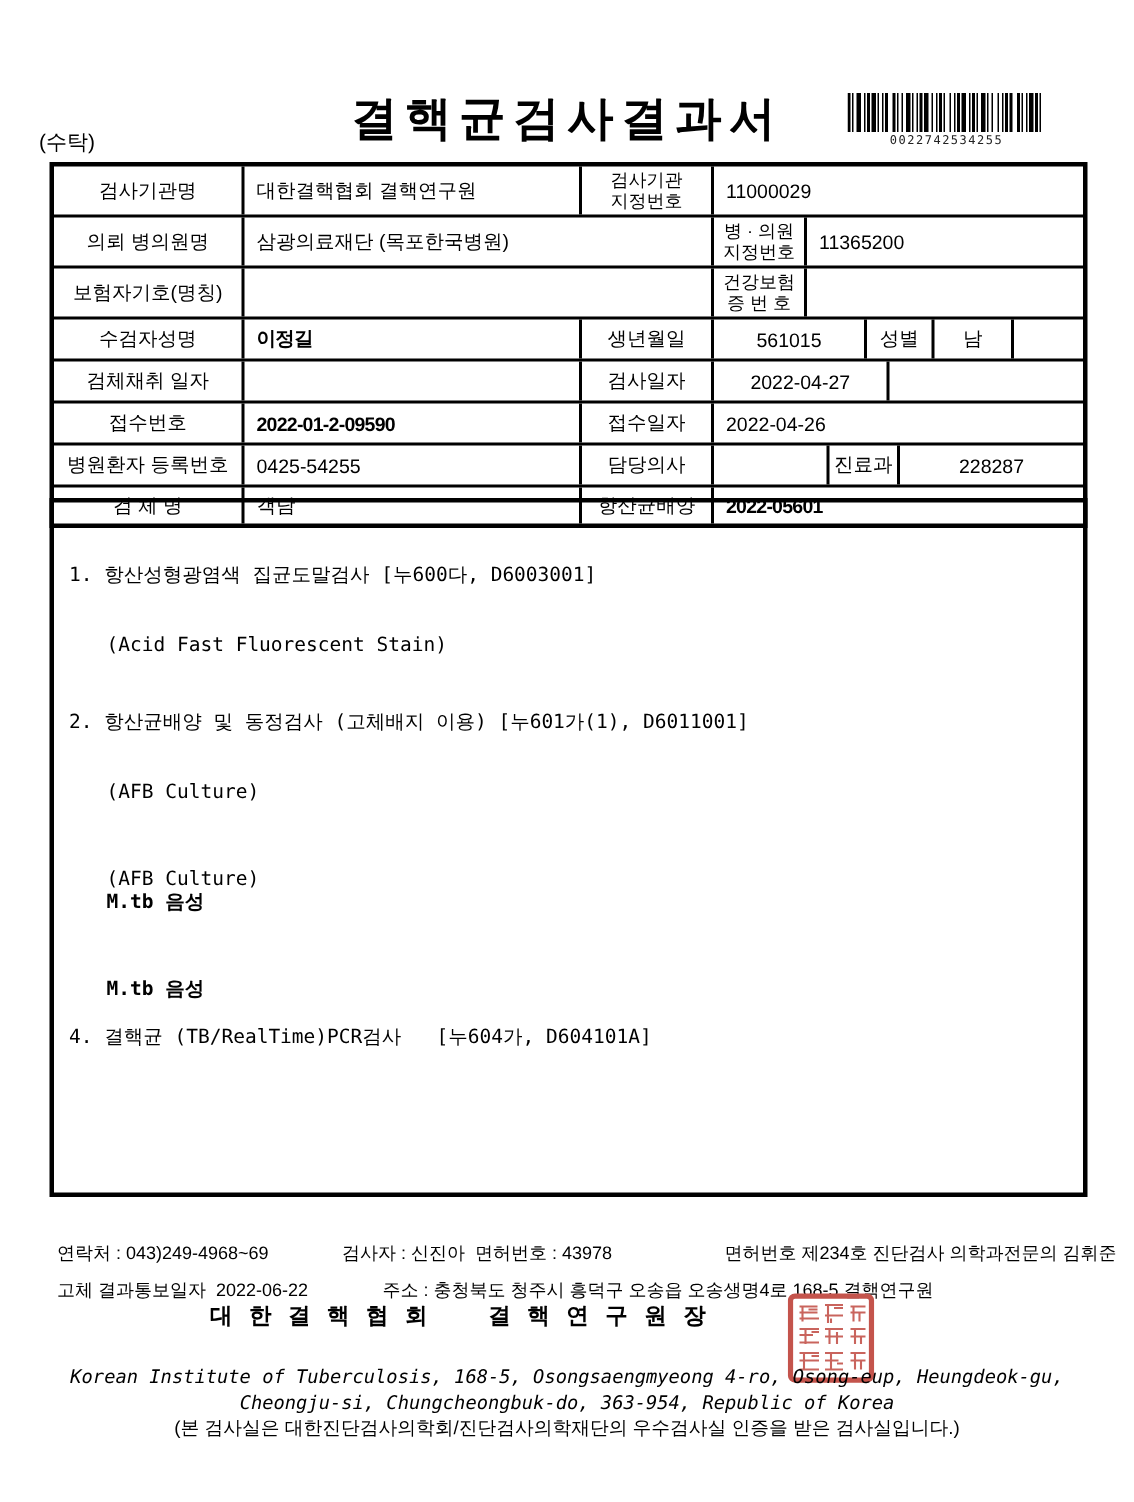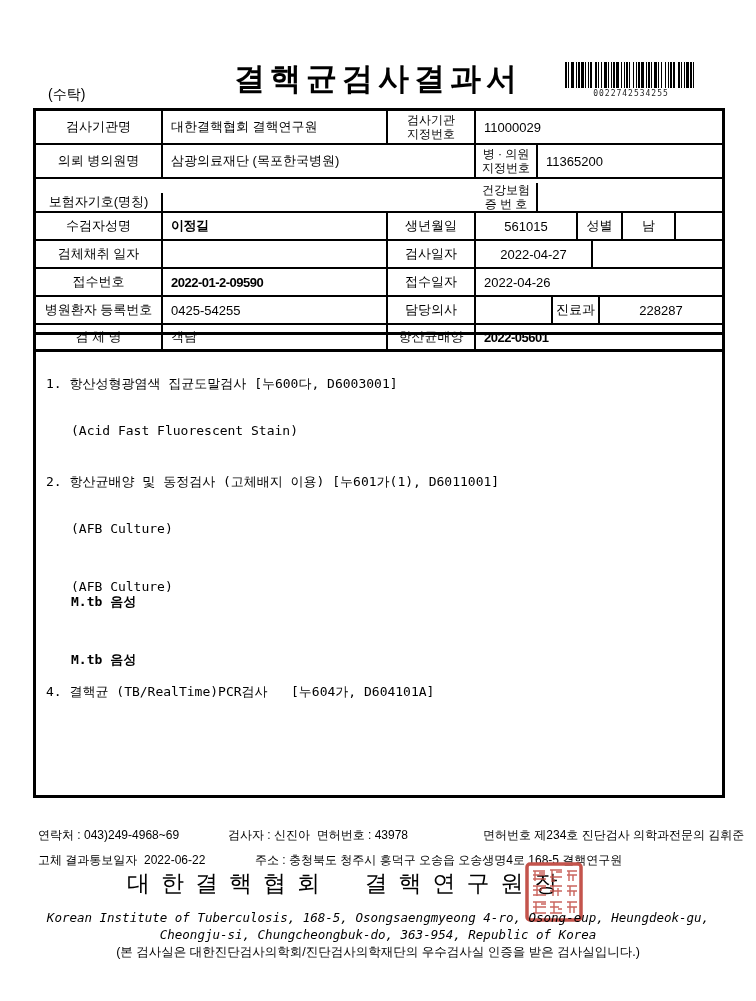--- a/index.html
+++ b/index.html
@@ -1,20 +1,20 @@
 <!DOCTYPE html>
 <html><head>
 <meta charset="utf-8">
 <style>
   html,body{margin:0;padding:0;background:#ffffff;}
   .page{position:relative;width:756px;height:1001px;background:#ffffff;color:#000;
         font-family:"Liberation Sans","DejaVu Sans",sans-serif;overflow:hidden;}
 
   
-  .consign{position:absolute;left:48px;top:86px;font-size:14px;}
+  .consign{position:absolute;left:26px;top:86px;font-size:14px;}
   .doc-title{position:absolute;left:0;right:0;top:58px;text-align:center;
              font-family:"Liberation Serif","DejaVu Serif",serif;font-weight:bold;
              font-size:31px;letter-spacing:5px;}
   .barcode-wrap{position:absolute;left:565px;top:62px;width:132px;}
   .bars{display:flex;height:26px;width:132px;overflow:hidden;}
   .bars div{height:100%;flex:0 0 auto;}
   .bar{background:#000;}
   .space{background:transparent;}
   .barcode-num{font-family:"DejaVu Sans Mono",monospace;font-size:8px;letter-spacing:1px;
                text-align:center;margin-top:1px;color:#222;}
@@ -36,22 +36,22 @@
   .results-box{position:absolute;left:33px;top:332px;width:692px;height:466px;
                border:3px solid #000;box-sizing:border-box;
                font-family:"DejaVu Sans Mono",monospace;font-size:13px;}
   .item{position:absolute;left:10px;right:6px;white-space:pre;}
   .item .l1{line-height:17px;}
   .item .l2{line-height:17px;margin-left:25px;}
   .item .res{line-height:17px;margin-left:25px;margin-top:26px;font-weight:bold;}
 
   
   .fline{position:absolute;font-size:12px;white-space:pre;}
-  .org-title{position:absolute;left:127px;top:868px;font-family:"Liberation Serif","DejaVu Serif",serif;
-             font-weight:normal;font-size:23px;letter-spacing:11px;white-space:pre;}
+  .org-title{position:absolute;left:140px;top:868px;font-family:"Liberation Serif","DejaVu Serif",serif;
+             font-weight:bold;font-size:15px;letter-spacing:11px;white-space:pre;}
   .seal{position:absolute;left:525px;top:862px;width:58px;height:60px;}
   .eng{position:absolute;left:0;right:0;text-align:center;
        font-family:"DejaVu Sans Mono",monospace;font-size:12.5px;white-space:pre;font-style:italic;}
   .accred{position:absolute;left:0;right:0;top:944px;text-align:center;font-size:12.5px;white-space:pre;}
 </style>
 </head>
 <body>
 
 <div class="page">
 
@@ -154,21 +154,21 @@
 지정번호</div>
       <div class="c val" style="width:246px;">11000029</div>
     </div>
     <div class="row" style="height:32px;">
       <div class="c lab" style="width:127px;">의뢰 병의원명</div>
       <div class="c val" style="width:313px;">삼광의료재단 (목포한국병원)</div>
       <div class="c lab2" style="width:62px;">병 · 의원
 지정번호</div>
       <div class="c val" style="width:184px;">11365200</div>
     </div>
-    <div class="row" style="height:32px;align-items:flex-end;">
+    <div class="row" style="height:32px;">
       <div class="c lab" style="width:127px;">보험자기호(명칭)</div>
       <div class="c val" style="width:313px;"></div>
       <div class="c lab2" style="width:62px;">건강보험
 증 번 호</div>
       <div class="c val" style="width:184px;"></div>
     </div>
     <div class="row" style="height:26px;">
       <div class="c lab" style="width:127px;">수검자성명</div>
       <div class="c val b" style="width:225px;">이정길</div>
       <div class="c lab" style="width:88px;">생년월일</div>

